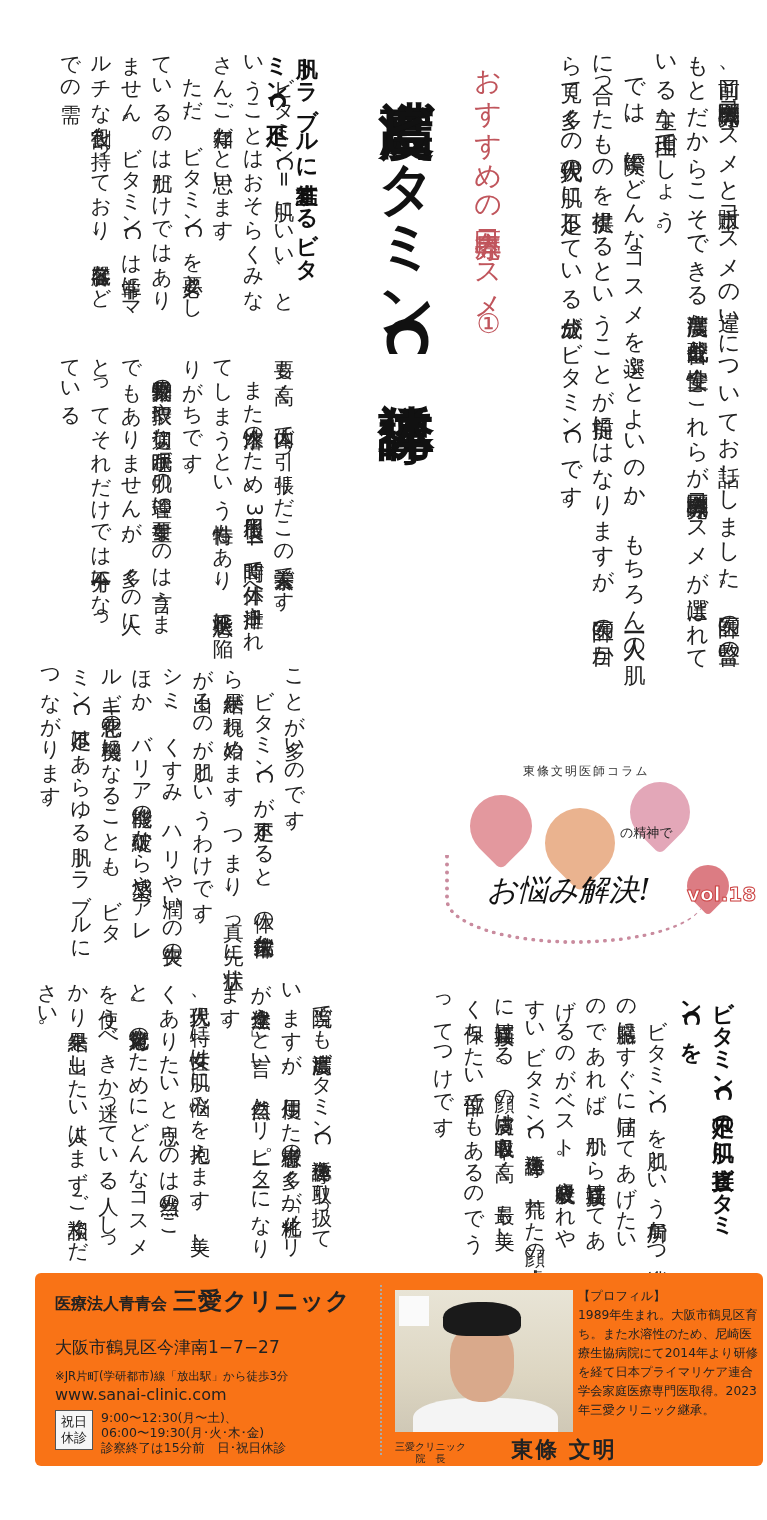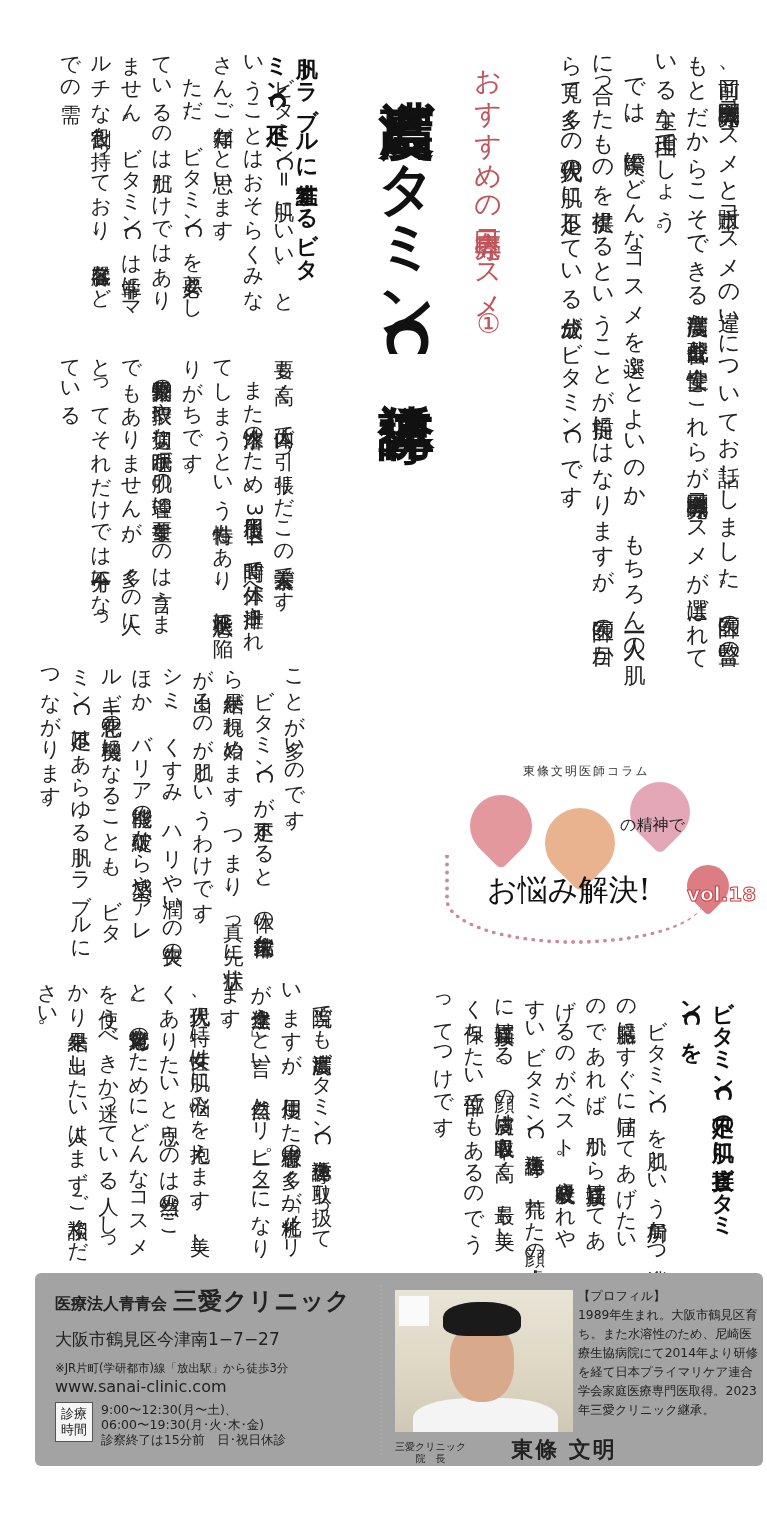--- a/index.html
+++ b/index.html
@@ -23,38 +23,38 @@
   #col2 { left:55px; top:345px; height:300px; font-size:20.5px; line-height:30.5px; }
   #col3 { left:35px; top:655px; height:300px; font-size:20.5px; line-height:30.5px; }
   #col3 p.cont, #col2 p.cont { text-indent:0; }
 
   
   #banner { left:425px; top:760px; width:340px; height:170px; }
   #banner .small { position:absolute; left:98px; top:3px; font-size:12px; color:#333; letter-spacing:2px; }
   #banner .heart { position:absolute; border-radius:50% 50% 10% 50%; transform:rotate(45deg); opacity:0.75; }
   #banner .big { position:absolute; left:40px; top:20px; font-size:34px; color:#fff; font-family:"DejaVu Serif", serif;
                  text-shadow:0 0 2px #a55, 1px 1px 2px #933; letter-spacing:1px; }
-  #banner .spirit { position:absolute; left:195px; top:55px; font-size:16px; font-family:Liberation Mono, monospace; color:#222; }
-  #banner .solve { position:absolute; left:62px; top:110px; font-size:30px; font-family:"DejaVu Serif", serif; color:#111; }
+  #banner .spirit { position:absolute; left:195px; top:64px; font-size:13px; font-family:Liberation Mono, monospace; color:#222; }
+  #banner .solve { position:absolute; left:62px; top:110px; font-size:30px; font-family:"DejaVu Serif", serif; color:#111;font-style:italic; }
   #banner .vol { position:absolute; left:262px; top:122px; font-size:20px; font-weight:bold; color:#fff;
                  -webkit-text-stroke:1px #c44; text-shadow:0 0 1px #c44; }
   #banner .dots { position:absolute; left:20px; top:95px; width:255px; height:85px;
                   border-bottom:4px dotted #c98b9e; border-left:4px dotted #c98b9e; border-radius:0 0 60% 60%; }
 
   
   #h2 { right:28px; top:985px; font-size:22px; font-weight:bold; line-height:32px; color:#111; }
   #col4 { right:95px; top:985px; height:270px; font-size:20.5px; line-height:30.5px; }
   #col5 { left:32px; top:970px; height:285px; font-size:20.5px; line-height:30.5px; }
 
   
-  #footer { left:35px; top:1273px; width:728px; height:193px; background:#a3a3a3; border-radius:6px; }
+  #footer { left:35px; top:1273px; width:728px; height:193px; background:#f97316; border-radius:6px; }
   #clinic { position:absolute; left:20px; top:12px; width:320px; }
   #clinic .corp { font-size:16px; font-weight:bold; }
   #clinic .name { font-size:24px; font-weight:bold; margin-left:6px; letter-spacing:1px; }
-  #clinic .addr { font-size:17px; margin-top:11px; }
+  #clinic .addr { font-size:17px; margin-top:19px; }
   #clinic .access { font-size:11.5px; margin-top:10px; }
   #clinic .tel { font-size:16px; margin-top:4px; }
   #clinic .web { font-size:16px; margin-top:1px; }
   #clinic .hours { display:flex; margin-top:6px; align-items:flex-start; }
   #clinic .hlabel { border:1px solid #555; font-size:13px; width:34px; text-align:center; line-height:16px; padding:3px 1px; margin-right:8px; background:#f6f6f6; }
   #clinic .hlines { font-size:12.5px; line-height:15px; }
   #sep { position:absolute; left:345px; top:12px; height:170px; border-left:2px dotted #aaa; }
   #photo { position:absolute; left:360px; top:17px; width:178px; height:142px;
            background:linear-gradient(180deg,#e8e4d6 0%,#ddd6c2 60%,#cfc8b6 100%); overflow:hidden; }
   #photo .hair { position:absolute; left:48px; top:12px; width:78px; height:62px; background:#1a1a1a; border-radius:45% 45% 30% 30%; }
@@ -115,21 +115,21 @@
 
 <div id="footer" class="abs">
   <div id="clinic">
     <div>
       <span class="corp">医療法人青青会</span><span class="name">三愛クリニック</span>
     </div>
     <div class="addr">大阪市鶴見区今津南1−7−27</div>
     <div class="access">※JR片町(学研都市)線「放出駅」から徒歩3分</div>
     <div class="web">www.sanai-clinic.com</div>
     <div class="hours">
-      <div class="hlabel">診療時間</div>
+      <div class="hlabel">祝日休診</div>
       <div class="hlines">
         <div>9:00〜12:30(月〜土)、</div>
         <div>06:00〜19:30(月･火･木･金)</div>
         <div>診察終了は15分前　日･祝日休診</div>
       </div>
     </div>
   </div>
   <div id="sep"></div>
   <div id="photo">
     <div class="note"></div>

